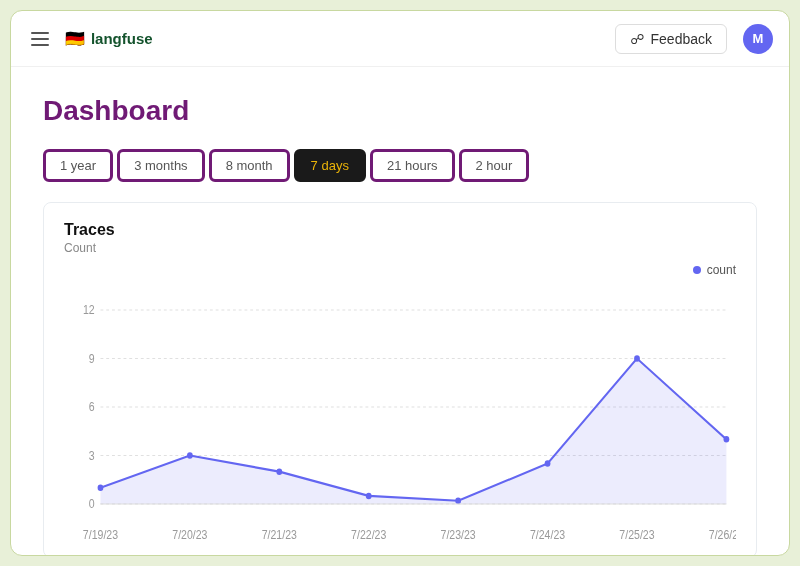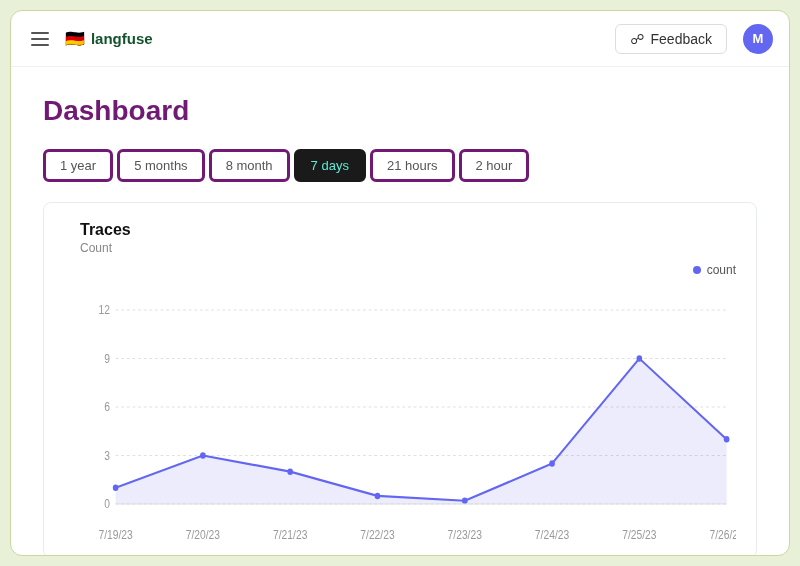--- a/index.html
+++ b/index.html
@@ -118,29 +118,29 @@
       padding: 6px 14px;
       border: 3px solid #701a75;
       border-radius: 6px;
       background: #fff;
       font-size: 13px;
       color: #555;
       cursor: pointer;
     }
     .time-tab.active {
       background: #1a1a1a;
-      color: #5eead4;
+      color: #eab308;
       border-color: #1a1a1a;
       font-weight: 500;
     }
     
     .chart-section {
       border: 1px solid #e8ecf0;
       border-radius: 8px;
-      padding: 18px 20px 14px 36px;
+      padding: 18px 20px 14px 20px;
     }
     .chart-header {
       margin-bottom: 4px;
     }
     .chart-title {
       font-size: 16px;
       font-weight: 700;
       color: #111;
     }
     .chart-subtitle {
@@ -202,21 +202,21 @@
       </button>
       <div class="avatar">M</div>
     </div>
   </div>
 
   <div class="main">
     <h1 class="page-title">Dashboard</h1>
 
     <div class="time-tabs">
     <button class="time-tab">1 year</button>
-        <button class="time-tab">5 months</button>
+        <button class="time-tab">3 months</button>
         <button class="time-tab">8 month</button>
         <button class="time-tab active">7 days</button>
         <button class="time-tab">21 hours</button>
         <button class="time-tab">2 hour</button>
       </div>
 
     <div class="chart-section">
       <div class="chart-header">
         <div class="chart-title">Traces</div>
         <div class="chart-subtitle">Count</div>

